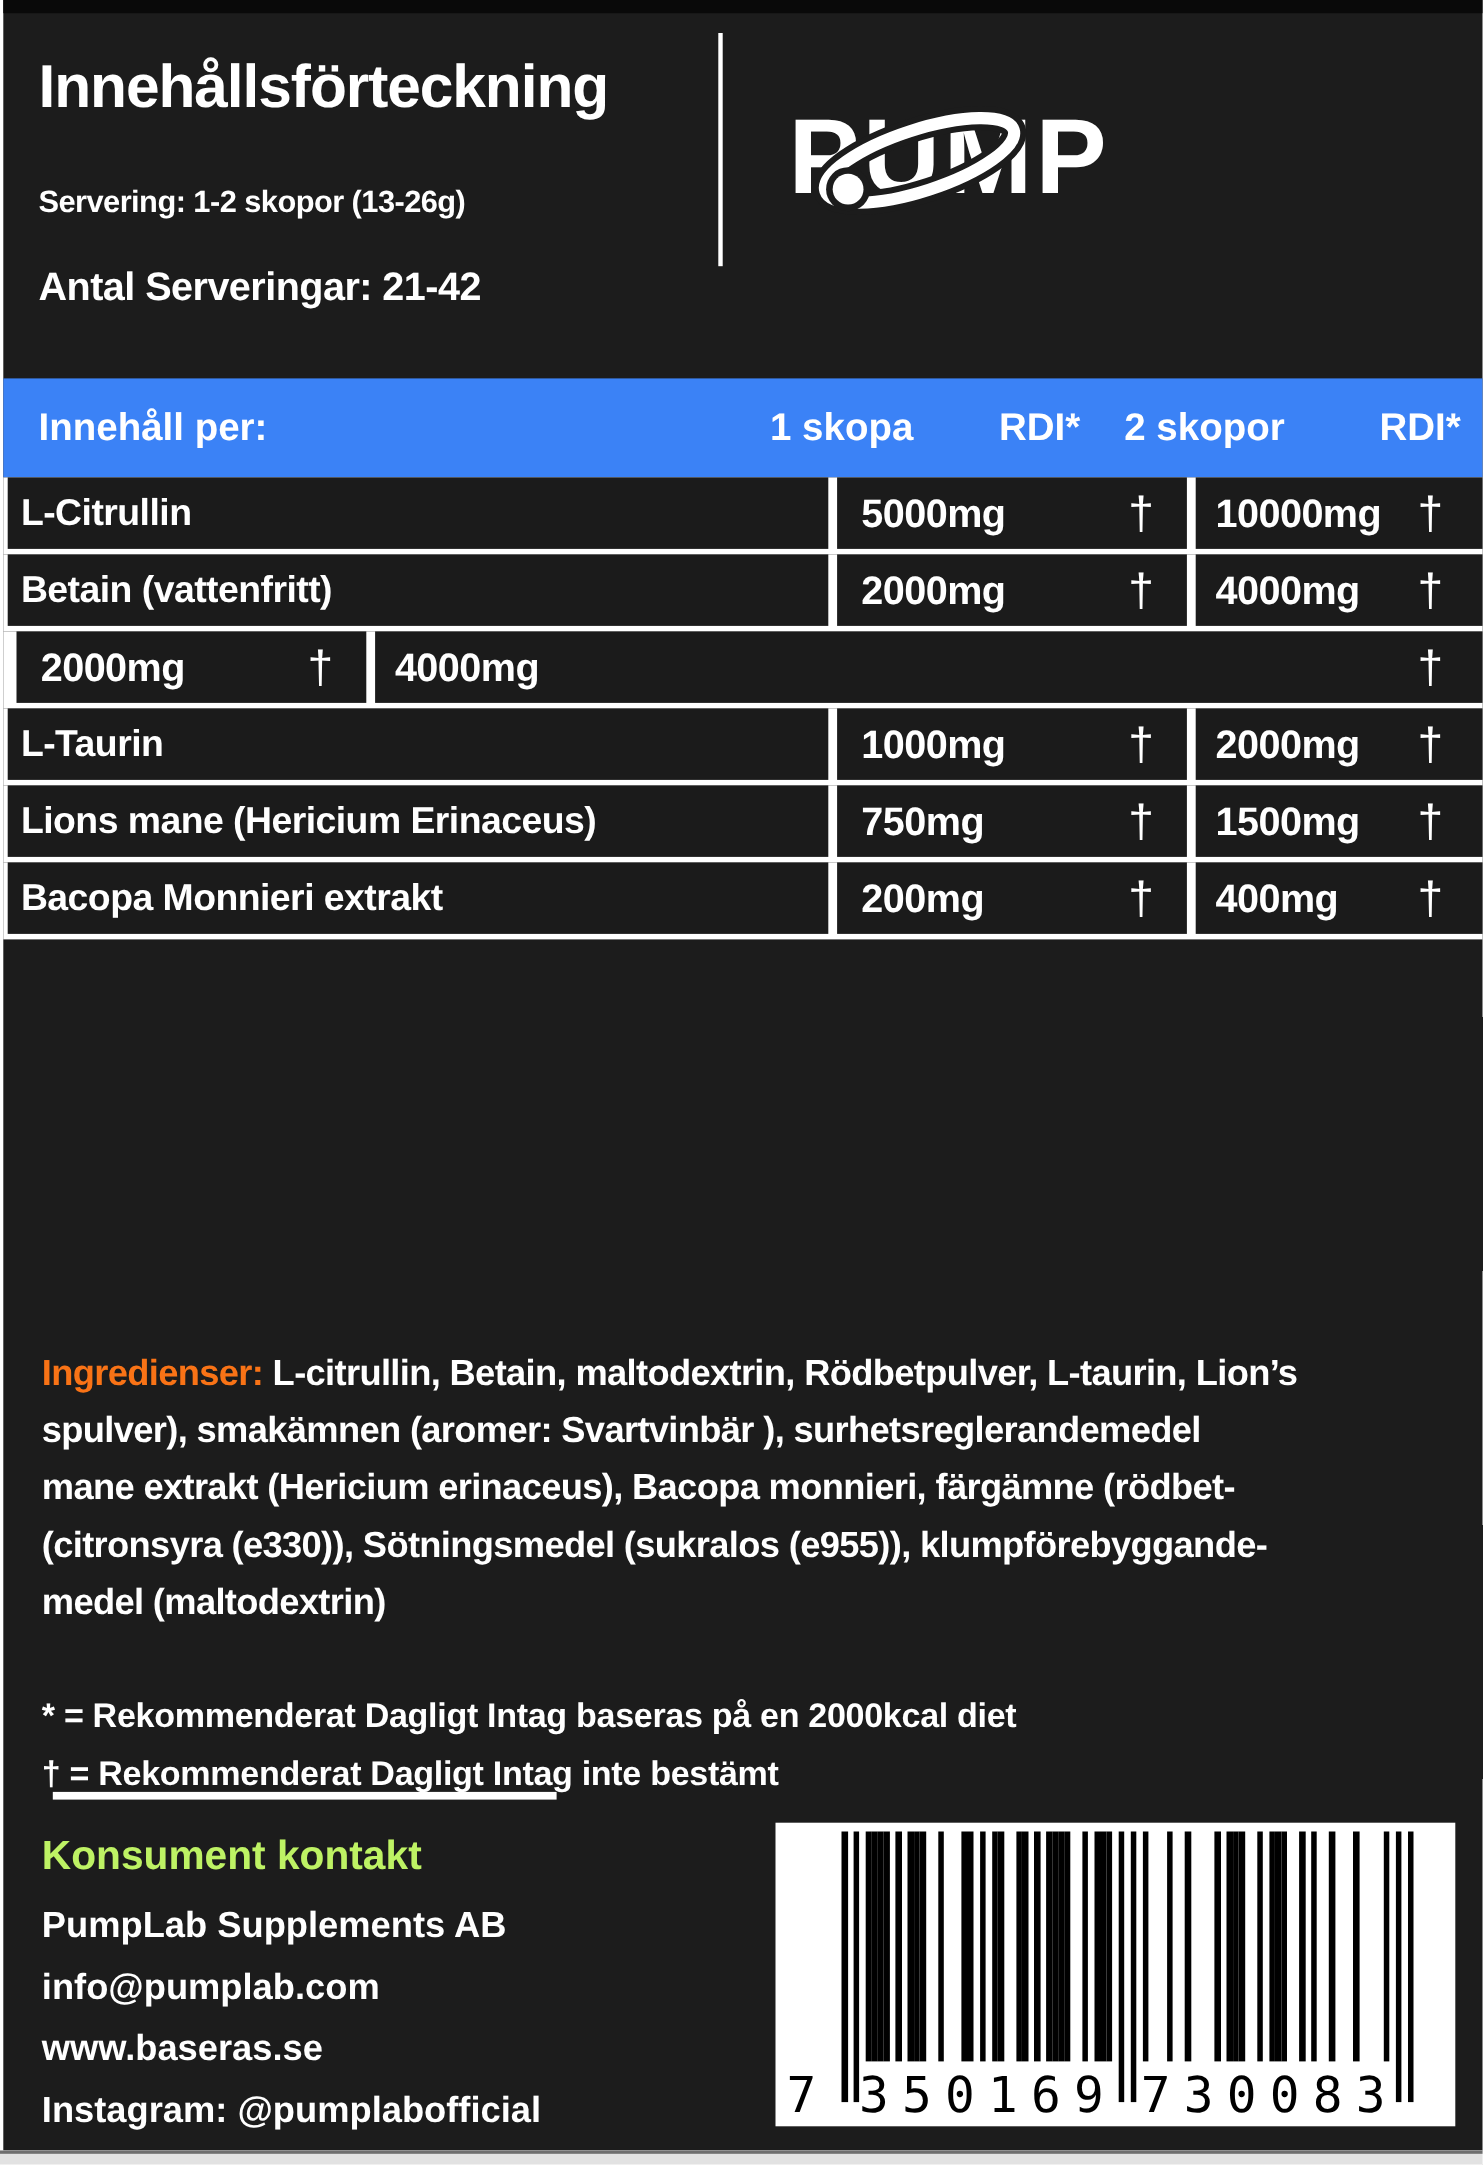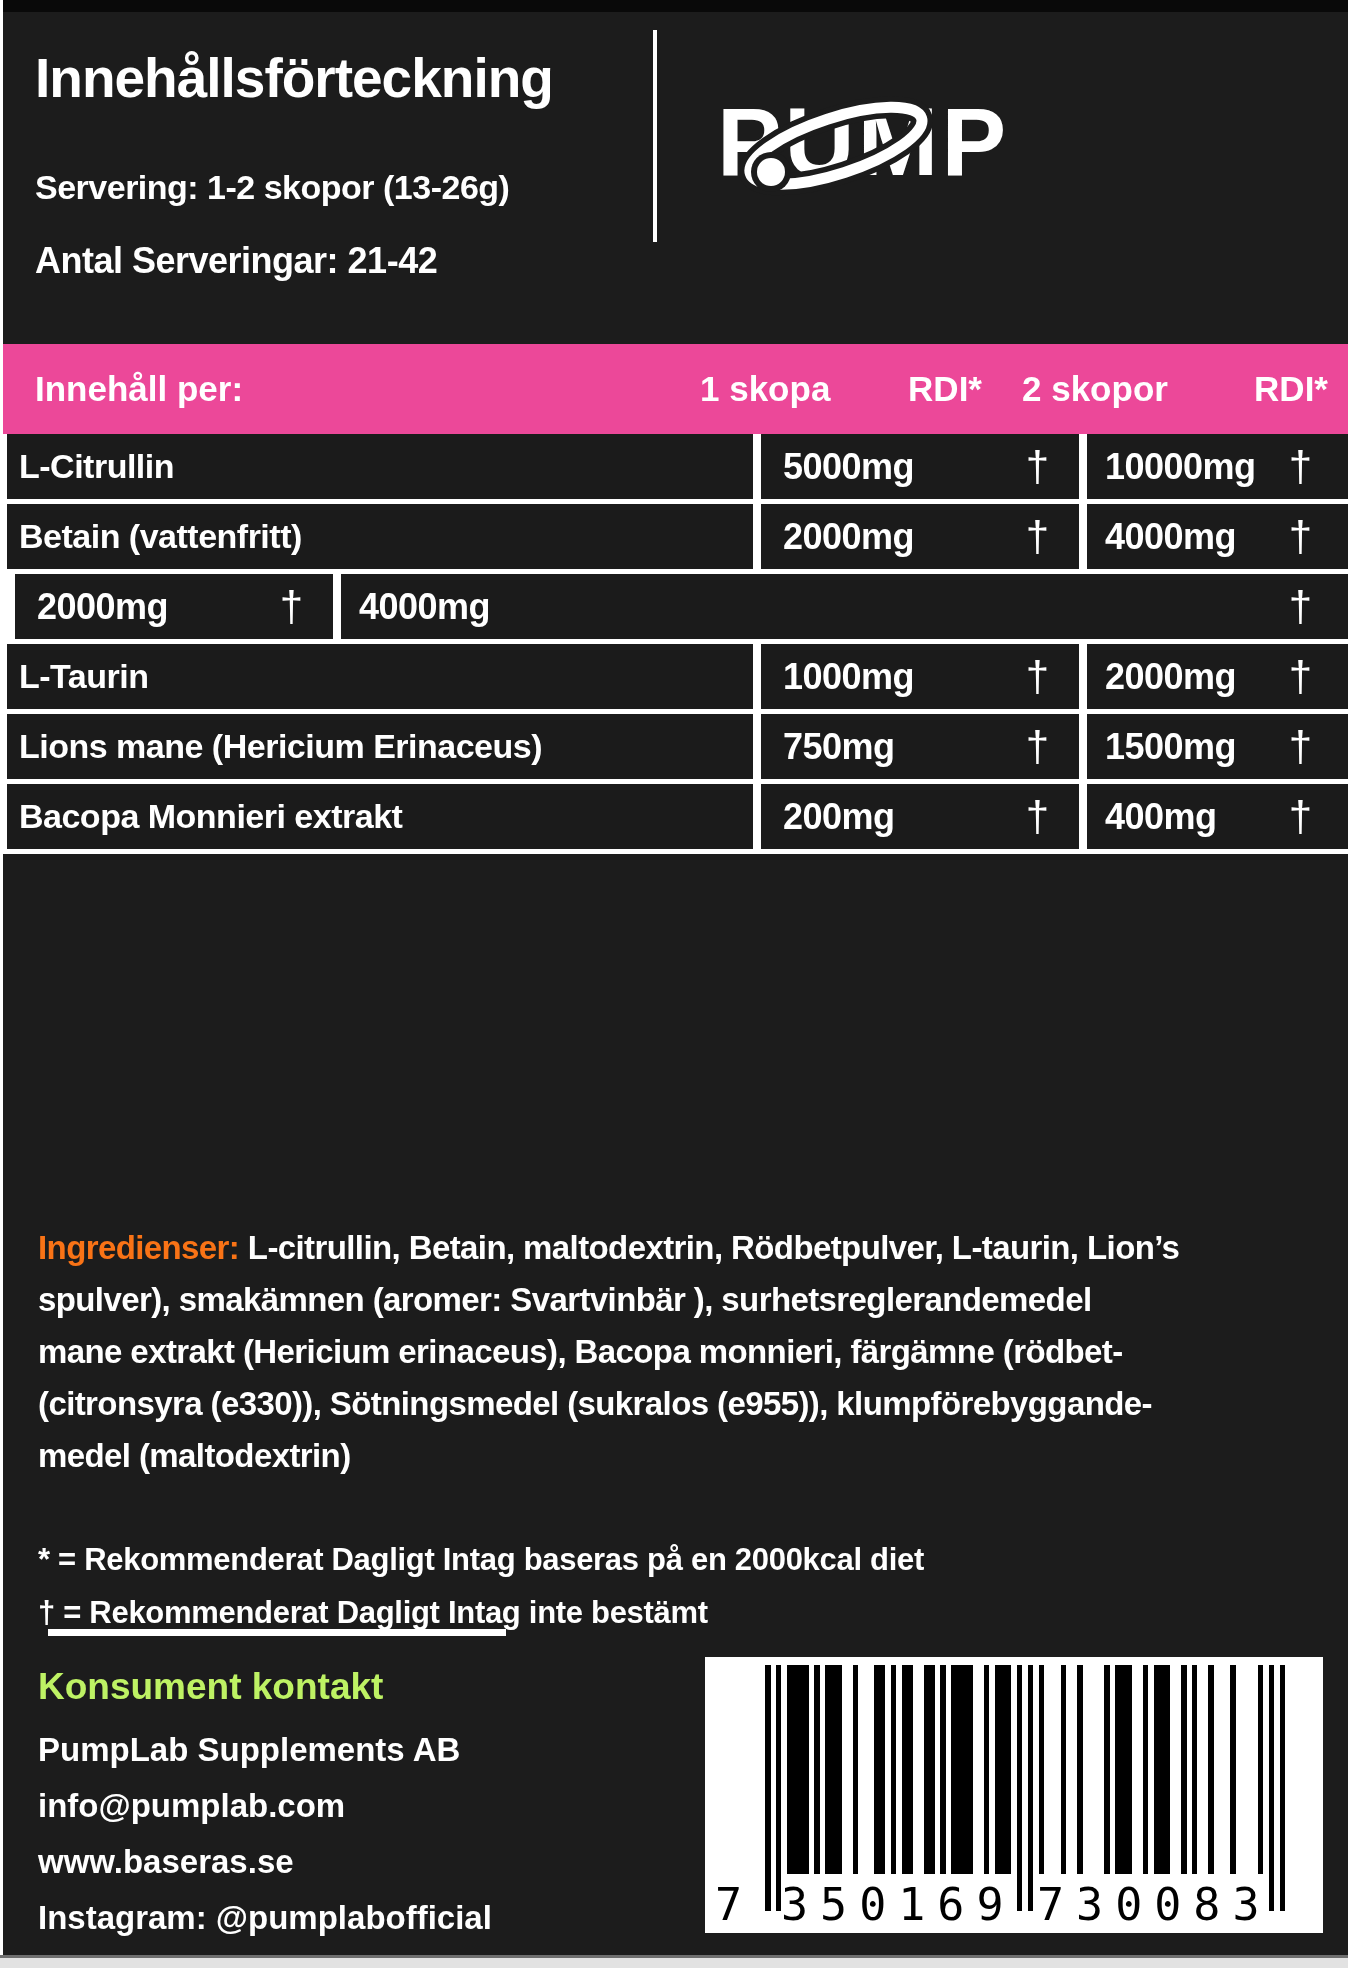--- a/index.html
+++ b/index.html
@@ -4,30 +4,30 @@
 <style>
   html,body{margin:0;padding:0;background:#fff;}
   .page{position:relative;width:1348px;height:1968px;background:#fff;overflow:hidden;
         font-family:"Liberation Sans",sans-serif;font-weight:700;color:#fff;}
   .label{position:absolute;left:3px;top:0;right:0;bottom:13px;background:#1c1c1c;}
   .top-strip{position:absolute;left:0;top:0;right:0;height:12px;background:#090909;}
   .bottom-strip{position:absolute;left:0;bottom:0;width:100%;height:13px;background:#e2e2e2;border-top:3px solid #6e6e6e;box-sizing:border-box;}
 
   
   .title{position:absolute;left:32px;top:46px;font-size:55px;letter-spacing:-1px;white-space:nowrap;}
-  .serv1{position:absolute;left:32px;top:168px;font-size:34px;letter-spacing:-0.5px;white-space:nowrap;}
+  .serv1{position:absolute;left:32px;top:168px;font-size:28px;letter-spacing:-0.5px;white-space:nowrap;}
   .serv2{position:absolute;left:32px;top:240px;font-size:36px;letter-spacing:-0.5px;white-space:nowrap;}
   .vdiv{position:absolute;left:650px;top:30px;width:4px;height:212px;background:#fff;}
   .logo{position:absolute;left:678px;top:86px;width:364px;height:112px;text-align:center;
         font-size:97px;letter-spacing:3px;line-height:112px;}
   .logo-swoosh{position:absolute;left:52px;top:-4px;width:205px;height:122px;pointer-events:none;}
 
   
   .thead,.t-row{box-sizing:border-box;display:flex;}
-  .thead{position:absolute;left:0;top:344px;width:100%;height:90px;background:#ec4899;
+  .thead{position:absolute;left:0;top:344px;width:100%;height:90px;background:#3b82f6;
          align-items:center;padding-left:4px;font-size:35px;}
   .thead .hc{display:flex;align-items:center;height:100%;}
   .h-name{width:663px;padding-left:28px;box-sizing:border-box;}
   .h-g1{width:318px;margin-left:8px;justify-content:space-between;padding:0 14px 0 22px;box-sizing:border-box;}
   .h-g2{flex:1;margin-left:8px;justify-content:space-between;padding:0 20px 0 18px;box-sizing:border-box;}
   .ttable{position:absolute;left:0;top:434px;width:100%;}
   .t-row{height:70px;background:#fff;padding:0 0 5px 4px;}
   .cell{background:#1b1b1b;height:65px;display:flex;align-items:center;box-sizing:border-box;}
   .c-name{width:746px;padding-left:12px;font-size:34px;letter-spacing:-0.5px;white-space:nowrap;}
   .c-v1{width:318px;margin-left:8px;justify-content:space-between;padding:0 30px 0 22px;}

